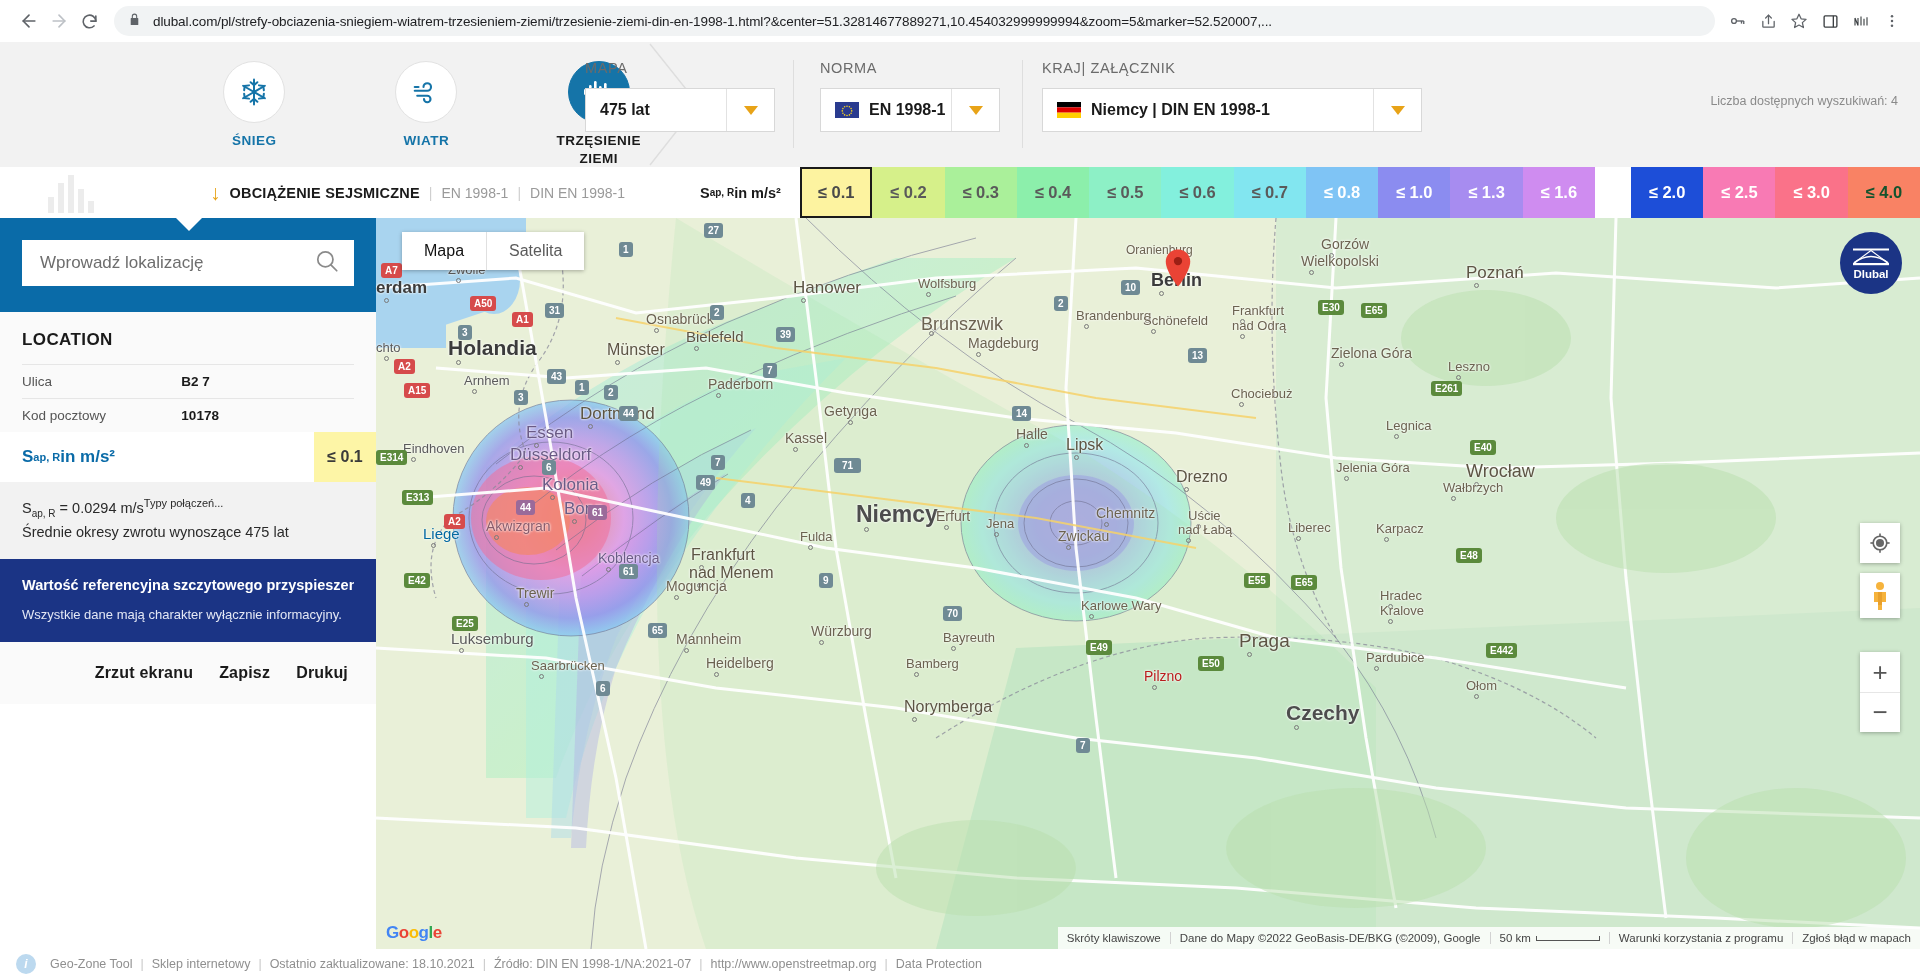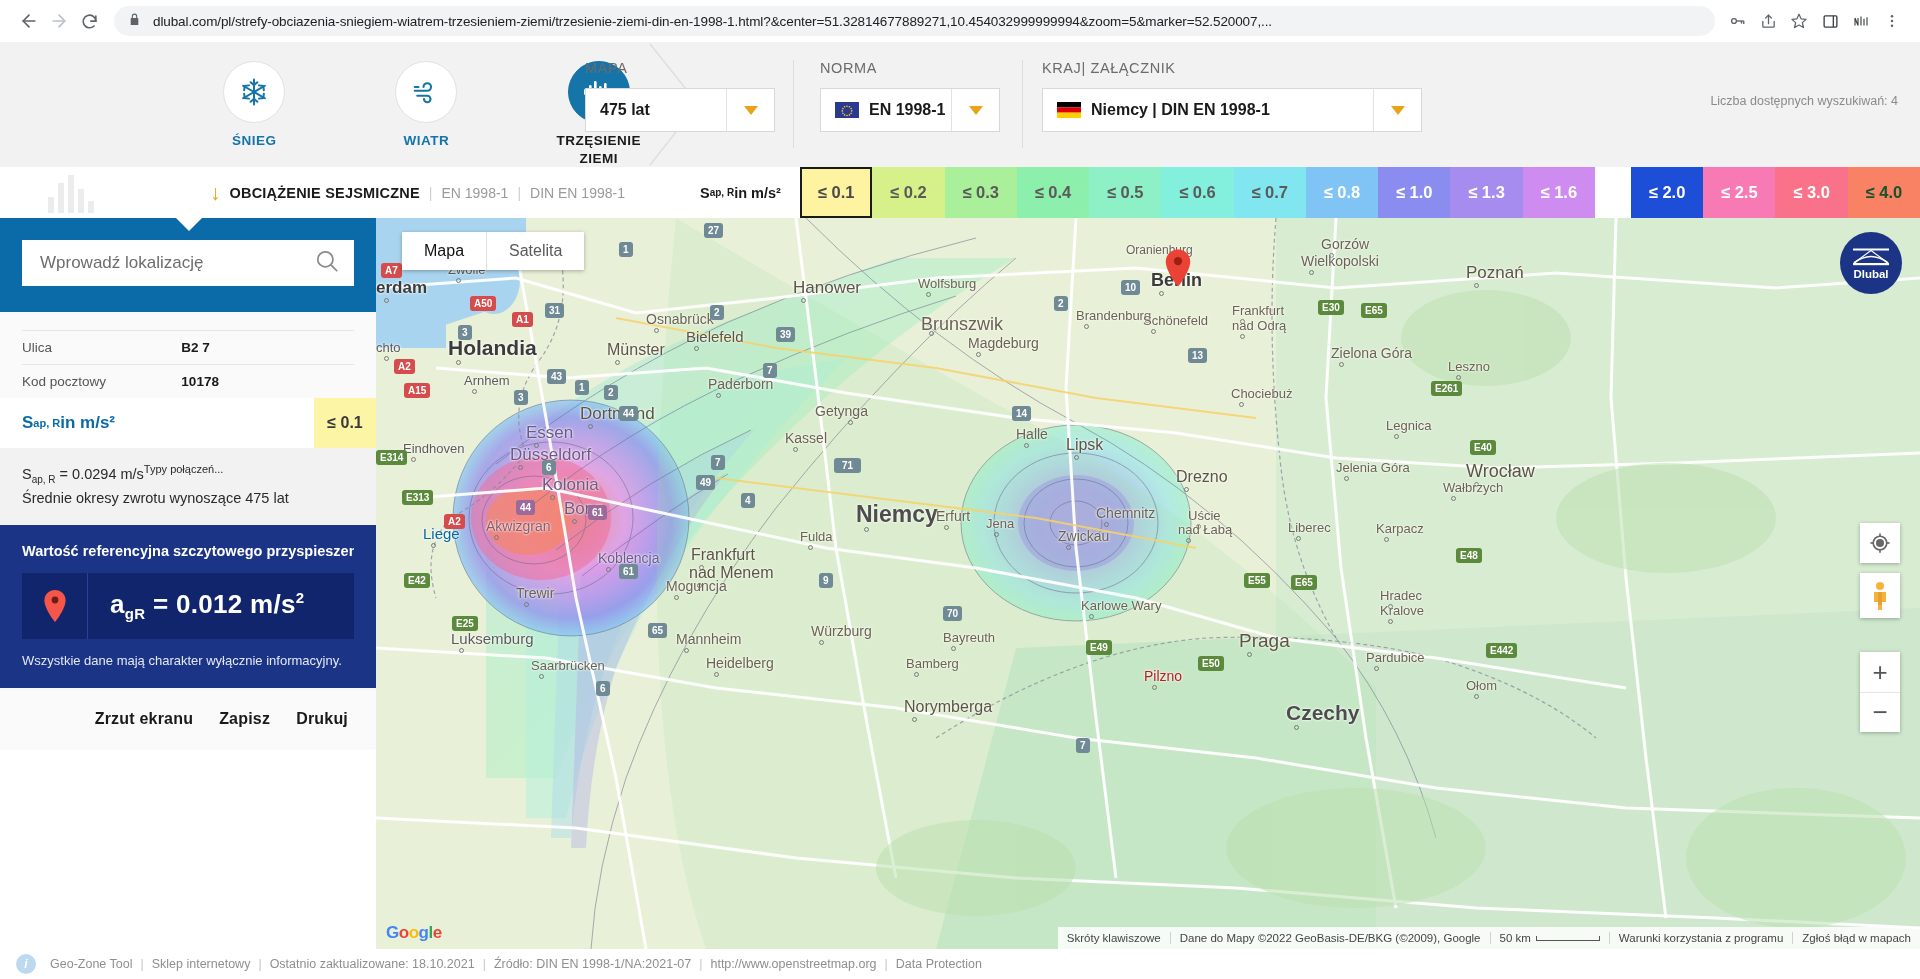--- a/index.html
+++ b/index.html
@@ -509,20 +509,21 @@
         <span>
           <svg width="26" height="26" viewBox="0 0 24 24" fill="none" stroke="#8a8a8a" stroke-width="1.6">
               <circle cx="10.5" cy="10.5" r="7"></circle>
               <line x1="15.6" y1="15.6" x2="21" y2="21" stroke-linecap="round"></line>
             </svg>
         </span>
       </div>
     </div>
 
     <div class="sb-body">
+      <div class="sb-h">LOCATION</div>
       <div class="sb-row">
         <span class="k">Ulica</span>
         <span class="v">B2 7</span>
       </div>
       <div class="sb-row">
         <span class="k">Kod pocztowy</span>
         <span class="v">10178</span>
       </div>
     </div>
 
@@ -537,31 +538,20 @@
 
     <div class="sb-detail">
       <div>
         <span>S</span><sub>ap, R</sub><span> = 0.0294 m/s</span><sup>Typy połączeń...</sup>
       </div>
       <div>Średnie okresy zwrotu wynoszące 475 lat</div>
     </div>
 
     <div class="sb-blue">
       <div class="sb-blue-title">Wartość referencyjna szczytowego przyspieszenia wz</div>
-      <div class="agr-box">
-        <div class="agr-pin">
-          <svg width="26" height="34" viewBox="0 0 26 34">
-            <path d="M13 1C7 1 2.4 5.6 2.4 11.5c0 7.6 9 20 10.6 21.5 1.6-1.5 10.6-13.9 10.6-21.5C23.6 5.6 19 1 13 1z" fill="#f6564a"></path>
-            <circle cx="13" cy="11" r="3.4" fill="#6b1d17"></circle>
-          </svg>
-        </div>
-        <div class="agr-val">
-          <span>a</span><sub>gR</sub><span> = 0.012 m/s</span><sup>2</sup>
-        </div>
-      </div>
       <div class="sb-note">Wszystkie dane mają charakter wyłącznie informacyjny.</div>
     </div>
 
     <div class="sb-actions">
       <span class="sb-act">Zrzut ekranu</span>
       <span class="sb-act">Zapisz</span>
       <span class="sb-act">Drukuj</span>
     </div>
   </div>
 
@@ -729,21 +719,21 @@
         <div style="position: absolute; left: 1067px; top: 262px; font-size: 13px; color: rgb(107, 98, 80); font-weight: normal; white-space: nowrap; text-shadow: rgba(255, 255, 255, 0.9) 0px 0px 3px, rgba(255, 255, 255, 0.9) 0px 0px 2px; pointer-events: none;">Wałbrzych</div>
         <div style="position: absolute; left: 1075px; top: 278px; width: 5px; height: 5px; border-radius: 50%; border: 1.3px solid rgb(122, 122, 122); background: transparent;"></div>
         <div style="position: absolute; left: 310px; top: 110px; font-size: 15px; color: rgb(92, 84, 67); font-weight: normal; white-space: nowrap; text-shadow: rgba(255, 255, 255, 0.9) 0px 0px 3px, rgba(255, 255, 255, 0.9) 0px 0px 2px; pointer-events: none;">Bielefeld</div>
         <div style="position: absolute; left: 318px; top: 128px; width: 5px; height: 5px; border-radius: 50%; border: 1.3px solid rgb(122, 122, 122); background: transparent;"></div>
         <div style="position: absolute; left: 231px; top: 123px; font-size: 16px; color: rgb(92, 84, 67); font-weight: normal; white-space: nowrap; text-shadow: rgba(255, 255, 255, 0.9) 0px 0px 3px, rgba(255, 255, 255, 0.9) 0px 0px 2px; pointer-events: none;">Münster</div>
         <div style="position: absolute; left: 239px; top: 142px; width: 5px; height: 5px; border-radius: 50%; border: 1.3px solid rgb(122, 122, 122); background: transparent;"></div>
         <div style="position: absolute; left: 332px; top: 158px; font-size: 14px; color: rgb(107, 98, 80); font-weight: normal; white-space: nowrap; text-shadow: rgba(255, 255, 255, 0.9) 0px 0px 3px, rgba(255, 255, 255, 0.9) 0px 0px 2px; pointer-events: none;">Paderborn</div>
         <div style="position: absolute; left: 340px; top: 175px; width: 5px; height: 5px; border-radius: 50%; border: 1.3px solid rgb(122, 122, 122); background: transparent;"></div>
         <div style="position: absolute; left: 204px; top: 186px; font-size: 17px; color: rgb(92, 84, 67); font-weight: normal; white-space: nowrap; text-shadow: rgba(255, 255, 255, 0.9) 0px 0px 3px, rgba(255, 255, 255, 0.9) 0px 0px 2px; pointer-events: none;">Dortmund</div>
         <div style="position: absolute; left: 212px; top: 206px; width: 5px; height: 5px; border-radius: 50%; border: 1.3px solid rgb(122, 122, 122); background: transparent;"></div>
-        <div style="position: absolute; left: 439px; top: 185px; font-size: 14px; color: rgb(107, 98, 80); font-weight: normal; white-space: nowrap; text-shadow: rgba(255, 255, 255, 0.9) 0px 0px 3px, rgba(255, 255, 255, 0.9) 0px 0px 2px; pointer-events: none;">Getynga</div>
+        <div style="position: absolute; left: 448px; top: 185px; font-size: 14px; color: rgb(107, 98, 80); font-weight: normal; white-space: nowrap; text-shadow: rgba(255, 255, 255, 0.9) 0px 0px 3px, rgba(255, 255, 255, 0.9) 0px 0px 2px; pointer-events: none;">Getynga</div>
         <div style="position: absolute; left: 472px; top: 202px; width: 5px; height: 5px; border-radius: 50%; border: 1.3px solid rgb(122, 122, 122); background: transparent;"></div>
         <div style="position: absolute; left: 409px; top: 212px; font-size: 14px; color: rgb(107, 98, 80); font-weight: normal; white-space: nowrap; text-shadow: rgba(255, 255, 255, 0.9) 0px 0px 3px, rgba(255, 255, 255, 0.9) 0px 0px 2px; pointer-events: none;">Kassel</div>
         <div style="position: absolute; left: 417px; top: 229px; width: 5px; height: 5px; border-radius: 50%; border: 1.3px solid rgb(122, 122, 122); background: transparent;"></div>
         <div style="position: absolute; left: 150px; top: 205px; font-size: 17px; color: rgb(106, 90, 134); font-weight: normal; white-space: nowrap; text-shadow: rgba(255, 255, 255, 0.9) 0px 0px 3px, rgba(255, 255, 255, 0.9) 0px 0px 2px; pointer-events: none;">Essen</div>
         <div style="position: absolute; left: 158px; top: 225px; width: 5px; height: 5px; border-radius: 50%; border: 1.3px solid rgb(122, 122, 122); background: transparent;"></div>
         <div style="position: absolute; left: 134px; top: 227px; font-size: 17px; color: rgb(106, 90, 134); font-weight: normal; white-space: nowrap; text-shadow: rgba(255, 255, 255, 0.9) 0px 0px 3px, rgba(255, 255, 255, 0.9) 0px 0px 2px; pointer-events: none;">Düsseldorf</div>
         <div style="position: absolute; left: 142px; top: 247px; width: 5px; height: 5px; border-radius: 50%; border: 1.3px solid rgb(122, 122, 122); background: transparent;"></div>
         <div style="position: absolute; left: 166px; top: 257px; font-size: 17px; color: rgb(106, 90, 134); font-weight: normal; white-space: nowrap; text-shadow: rgba(255, 255, 255, 0.9) 0px 0px 3px, rgba(255, 255, 255, 0.9) 0px 0px 2px; pointer-events: none;">Kolonia</div>
         <div style="position: absolute; left: 174px; top: 277px; width: 5px; height: 5px; border-radius: 50%; border: 1.3px solid rgb(122, 122, 122); background: transparent;"></div>
         <div style="position: absolute; left: 188px; top: 281px; font-size: 17px; color: rgb(106, 90, 134); font-weight: normal; white-space: nowrap; text-shadow: rgba(255, 255, 255, 0.9) 0px 0px 3px, rgba(255, 255, 255, 0.9) 0px 0px 2px; pointer-events: none;">Bonn</div>

